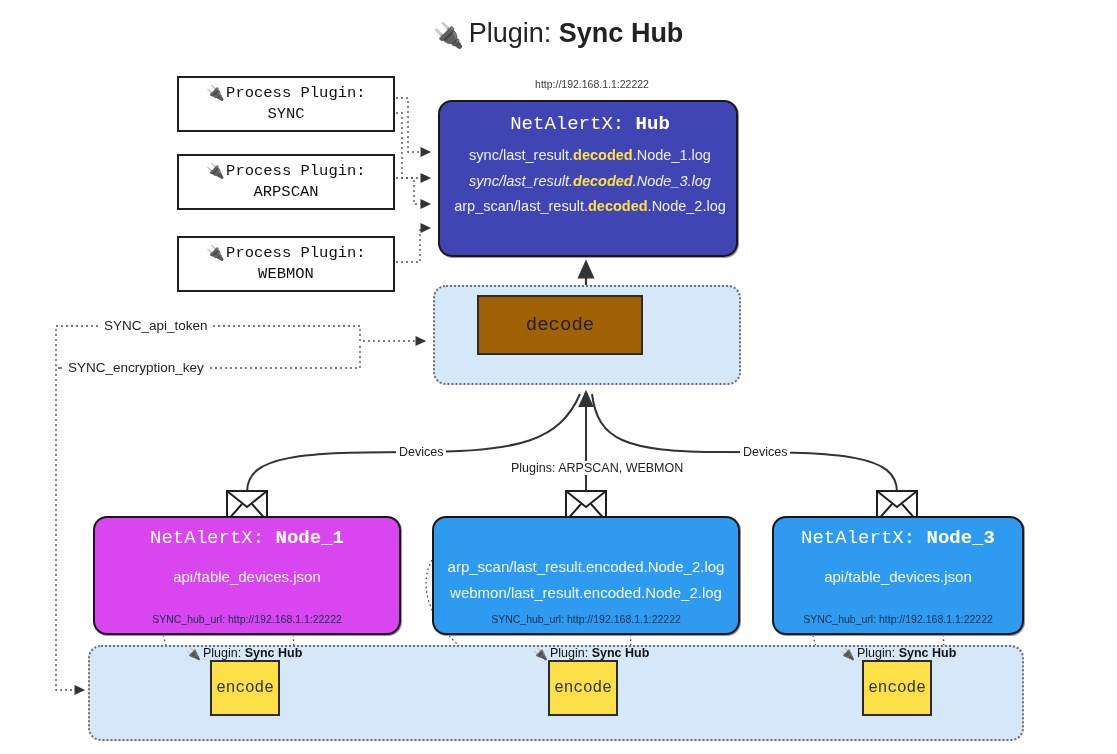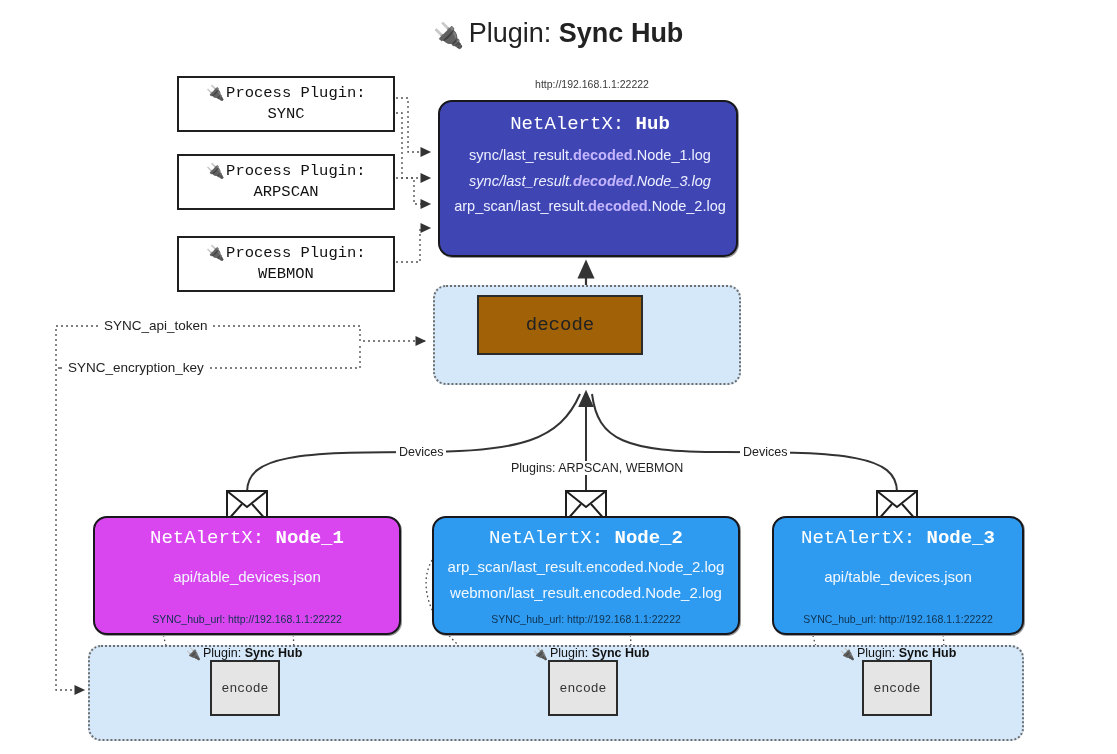--- a/index.html
+++ b/index.html
@@ -29,21 +29,21 @@
 
   
   .hub{position:absolute;left:438px;top:100px;width:300px;height:157px;
        background:#3f46b4;border:2px solid #17171c;border-radius:14px;
        box-sizing:border-box;box-shadow:1px 1px 0 #999;}
   .hub-title{position:absolute;left:0;top:11px;width:300px;text-align:center;
              font-family:"Liberation Mono",monospace;font-size:19px;color:#ffffff;}
   .hub-title .b{font-weight:bold;}
   .hub-line{position:absolute;width:300px;text-align:center;font-size:14.5px;
             color:#eef0ff;white-space:nowrap;}
-  .hub-line .b{font-weight:bold;color:#c4b5fd;}
+  .hub-line .b{font-weight:bold;color:#fde047;}
 
   
   .decode-group{position:absolute;left:433px;top:285px;width:308px;height:100px;
                 background:#d4e8fa;border:2px dotted #6f6f6f;border-radius:13px;box-sizing:border-box;}
   .decode-box{position:absolute;left:477px;top:295px;width:166px;height:60px;
               background:#a16207;border:2px solid #2b2b2b;box-sizing:border-box;
               display:flex;align-items:center;justify-content:center;
               font-family:"Liberation Mono",monospace;font-size:19px;color:#222;}
 
   
@@ -62,24 +62,24 @@
 
   
   .env{position:absolute;width:42px;height:32px;}
 
   
   .band{position:absolute;left:88px;top:645px;width:936px;height:96px;
         background:#d4e8fa;border:2px dotted #6f6f6f;border-radius:13px;box-sizing:border-box;}
   .band-label{position:absolute;font-size:12.5px;color:#111;white-space:nowrap;}
   .band-label .plug{font-size:12px;margin-right:2px;vertical-align:-1px;}
   .band-label .b{font-weight:bold;}
-  .encode{position:absolute;width:70px;height:56px;background:#e5e5e5;
+  .encode{position:absolute;width:70px;height:56px;background:#fde047;
           border:2px solid #2b2b2b;box-sizing:border-box;
           display:flex;align-items:center;justify-content:center;
-          font-family:"Liberation Mono",monospace;font-size:13px;color:#333;}
+          font-family:"Liberation Mono",monospace;font-size:16px;color:#333;}
 
   
   .elabel{position:absolute;font-size:12.5px;color:#222;background:#ffffff;
           padding:0 3px;white-space:nowrap;}
 </style>
 </head>
 <body>
 
 <div class="stage">
 
@@ -191,24 +191,20 @@
   <div class="node" style="left:93px;top:516px;background:#d946ef;">
     <div class="node-title">
       <span>NetAlertX:</span>
       <span class="b">Node_1</span>
     </div>
     <div class="node-line" style="top:50px;">api/table_devices.json</div>
     <div class="node-cfg">SYNC_hub_url: http://192.168.1.1:22222</div>
   </div>
 
   <div class="node" style="left:432px;top:516px;background:#2f9bf0;">
-    <div class="node-title">
-      <span>NetAlertX:</span>
-      <span class="b">Node_2</span>
-    </div>
     <div class="node-line" style="top:40px;">arp_scan/last_result.encoded.Node_2.log</div>
     <div class="node-line" style="top:66px;">webmon/last_result.encoded.Node_2.log</div>
     <div class="node-cfg">SYNC_hub_url: http://192.168.1.1:22222</div>
   </div>
 
   <div class="node" style="left:772px;top:516px;width:252px;background:#2f9bf0;">
     <div class="node-title">
       <span>NetAlertX:</span>
       <span class="b">Node_3</span>
     </div>

